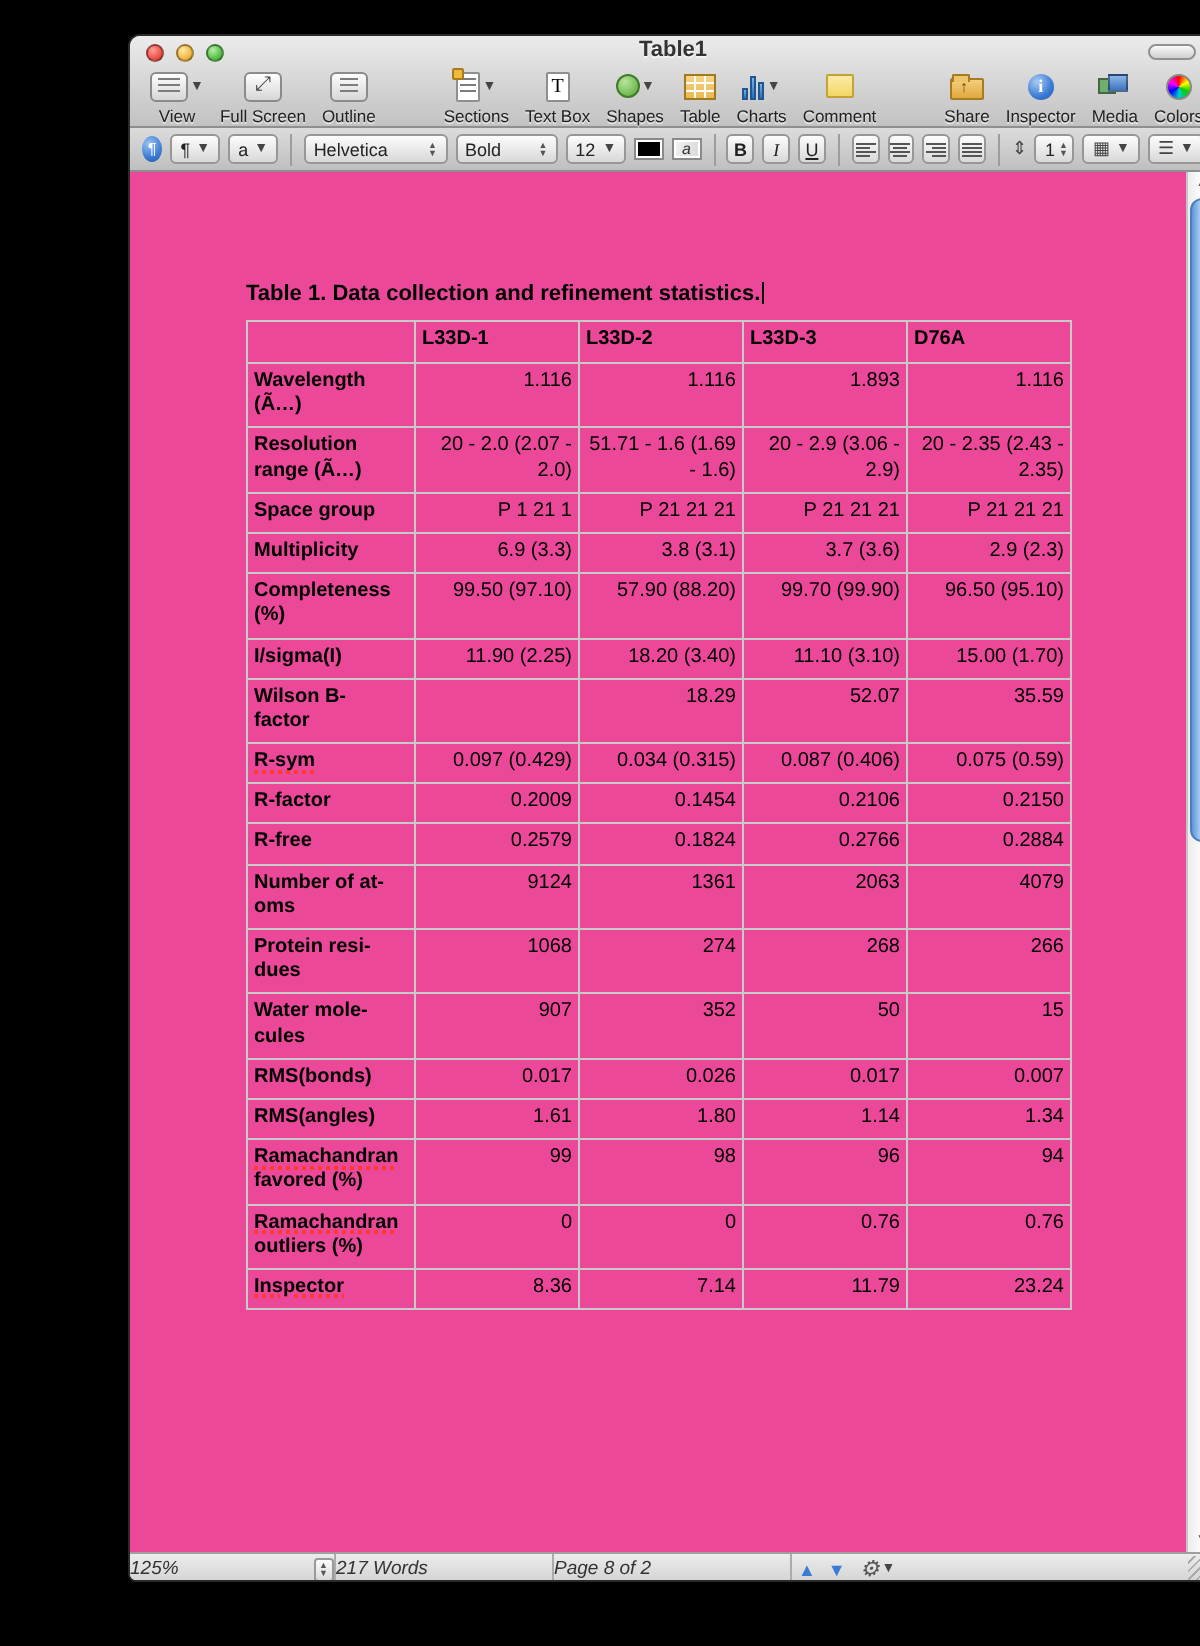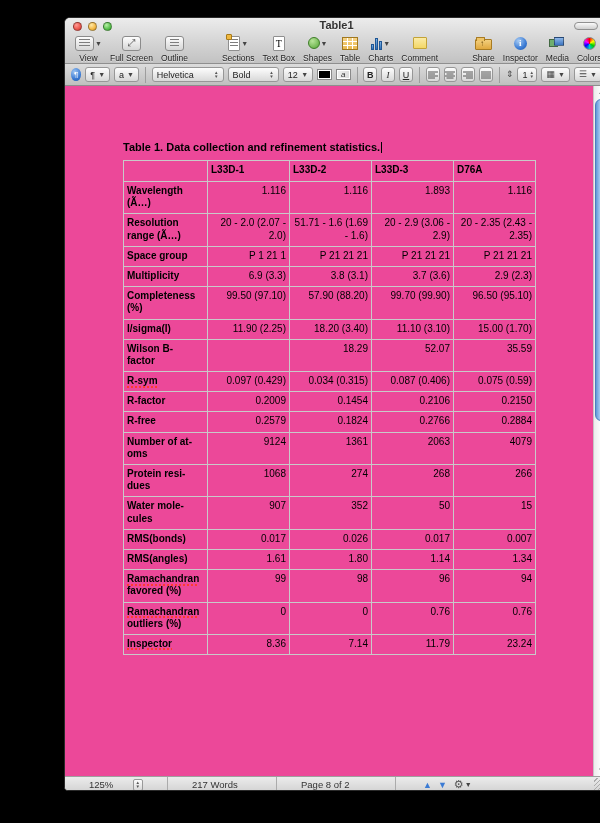--- a/index.html
+++ b/index.html
@@ -113,21 +113,21 @@
     background:linear-gradient(90deg,#ececec,#fafafa 40%,#ececec); border-left:1px solid #c6c6c6; }
   .sb-arrow { position:absolute; left:0; right:0; height:12px; text-align:center;
     font-size:6px; color:#555; line-height:12px; }
   .sb-up { top:0; } .sb-down { bottom:0; }
   .sb-thumb { position:absolute; left:1px; width:12px; top:13px; height:322px; border-radius:6px;
     background:linear-gradient(90deg,#5f96d8,#aed2f4 45%,#5f96d8); border:1px solid #4a7fc0; }
 
   
   .statusbar { position:relative; height:16px; background:linear-gradient(#ececec,#d2d2d2);
     border-top:1px solid #9f9f9f; display:flex; align-items:center; font-size:9.5px; color:#333; }
-  .sb-seg { display:flex; align-items:center; height:100%; padding:0 24px; }
+  .sb-seg { display:flex; align-items:center; height:100%; padding:0 0;font-style:italic; }
   .sb-div { width:1px; height:100%; background:#ababab; }
   .stepper { display:flex; flex-direction:column; margin-left:8px; line-height:4px; font-size:4.5px;
     color:#555; border:1px solid #999; border-radius:2px; padding:1px 2px;
     background:linear-gradient(#fdfdfd,#d8d8d8); }
   .nav-tri { color:#3b7bd4; font-size:9px; margin:0 3px; }
   .gear { font-size:11px; color:#555; margin-left:4px; }
   .grip { position:absolute; right:1px; bottom:1px; width:13px; height:13px;
     background:repeating-linear-gradient(135deg, transparent 0 2px, #ababab 2px 3px); }
 </style>
 </head>

